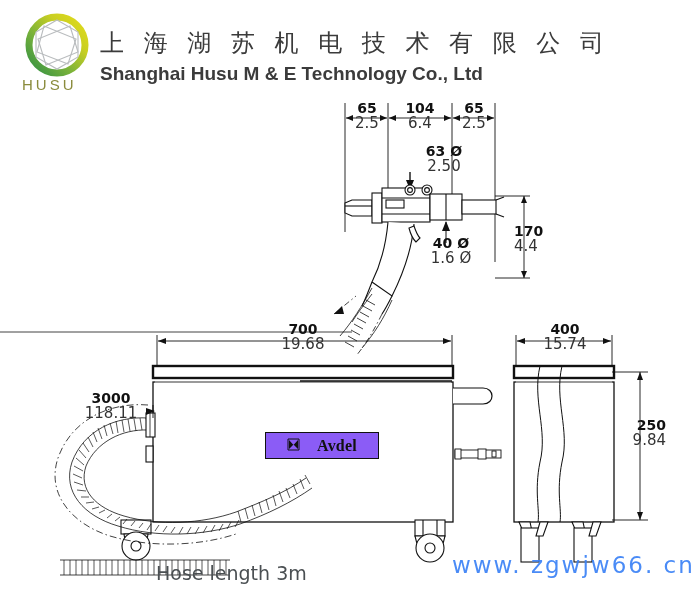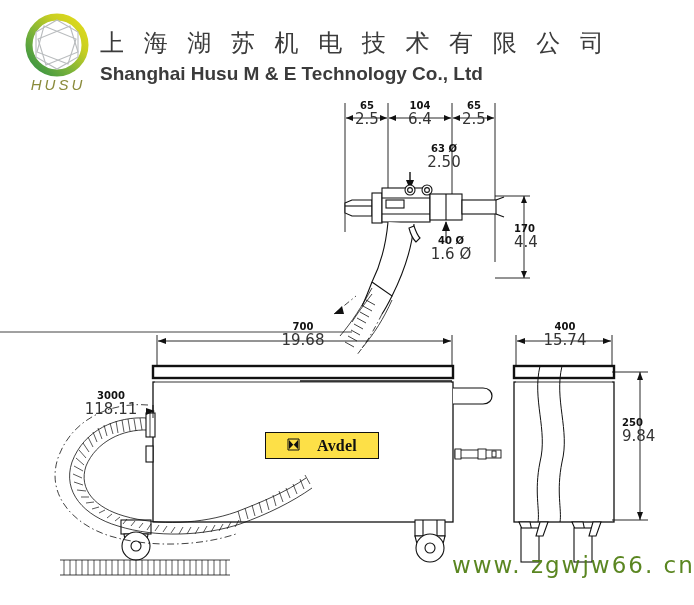--- a/index.html
+++ b/index.html
@@ -26,27 +26,25 @@
   }
   #logo-mark {
     position: absolute;
     left: 24px; top: 12px;
     width: 66px; height: 66px;
   }
   #logo-word {
     position: absolute;
     left: 22px; top: 76px;
     width: 72px;
-    text-align: center;
     font-family: "Liberation Sans", sans-serif;
     font-size: 15px;
     letter-spacing: 3px;
     color: #8a8b3c;
     font-weight: 500;
-    font-style: italic;
   }
   #cn-title {
     position: absolute;
     left: 100px; top: 27px;
     font-family: "DejaVu Sans", sans-serif;
     font-size: 24px;
     letter-spacing: 6px;
     color: #3b3b3b;
     white-space: nowrap;
   }
@@ -70,39 +68,39 @@
   
   .dim {
     position: absolute;
     font-family: "DejaVu Sans", sans-serif;
     color: #111;
     text-align: center;
     line-height: 1.05;
     white-space: nowrap;
   }
   .dim .a {
-    font-size: 10px;
+    font-size: 14px;
     font-weight: bold;
     display: block;
   }
   .dim .b {
     font-size: 15px;
     font-weight: normal;
     display: block;
     color: #333;
   }
   .dim.left { text-align: left; }
 
   
   #avdel-badge {
     position: absolute;
     left: 265px; top: 432px;
     width: 112px; height: 25px;
     border: 1.4px solid #111;
-    background: #fde047;
+    background: #8b5cf6;
     display: flex;
     align-items: center;
     justify-content: center;
     gap: 17px;
   }
   #avdel-badge .txt {
     font-family: "Liberation Serif", serif;
     font-size: 16px;
     font-weight: bold;
     color: #111;
@@ -119,21 +117,21 @@
     white-space: nowrap;
   }
 
   
   #watermark {
     position: absolute;
     left: 452px; top: 552px;
     font-family: "DejaVu Sans", sans-serif;
     font-size: 23px;
     letter-spacing: 2px;
-    color: #4d7c0f;
+    color: #3b82f6;
     white-space: nowrap;
     opacity: 0.92;
   }
 </style>
 </head>
 <body>
 
 <div id="page">
 
   <div id="header">
@@ -438,31 +436,32 @@
   <div class="dim" style="left:84px; top:391px; width:54px;">
     <span class="a">3000</span>
     <span class="b">118.11</span>
   </div>
 
   <div class="dim" style="left:538px; top:322px; width:54px;">
     <span class="a">400</span>
     <span class="b">15.74</span>
   </div>
 
-  <div class="dim left" style="left:622px; top:418px; width:44px;">
+  <div class="dim left" style="left:622px; top:418px; width:44px;text-align:right;">
     <span class="a">250</span>
     <span class="b">9.84</span>
   </div>
 
   <div id="avdel-badge">
     <span>
       <svg width="13" height="13" viewBox="0 0 13 13">
         <path d="M1,1 L12,1 L12,12 L1,12 Z" fill="none" stroke="#111" stroke-width="1"></path>
         <path d="M2,2 L6.5,7 L11,2 L11,11 L6.5,6.5 L2,11 Z" fill="#111"></path>
       </svg>
     </span>
     <span class="txt">Avdel</span>
   </div>
 
+  <div id="hose-caption">Hose length 3m</div>
 
   <div id="watermark">www. zgwjw66. cn</div>
 
 </div>
 
 </body></html>

